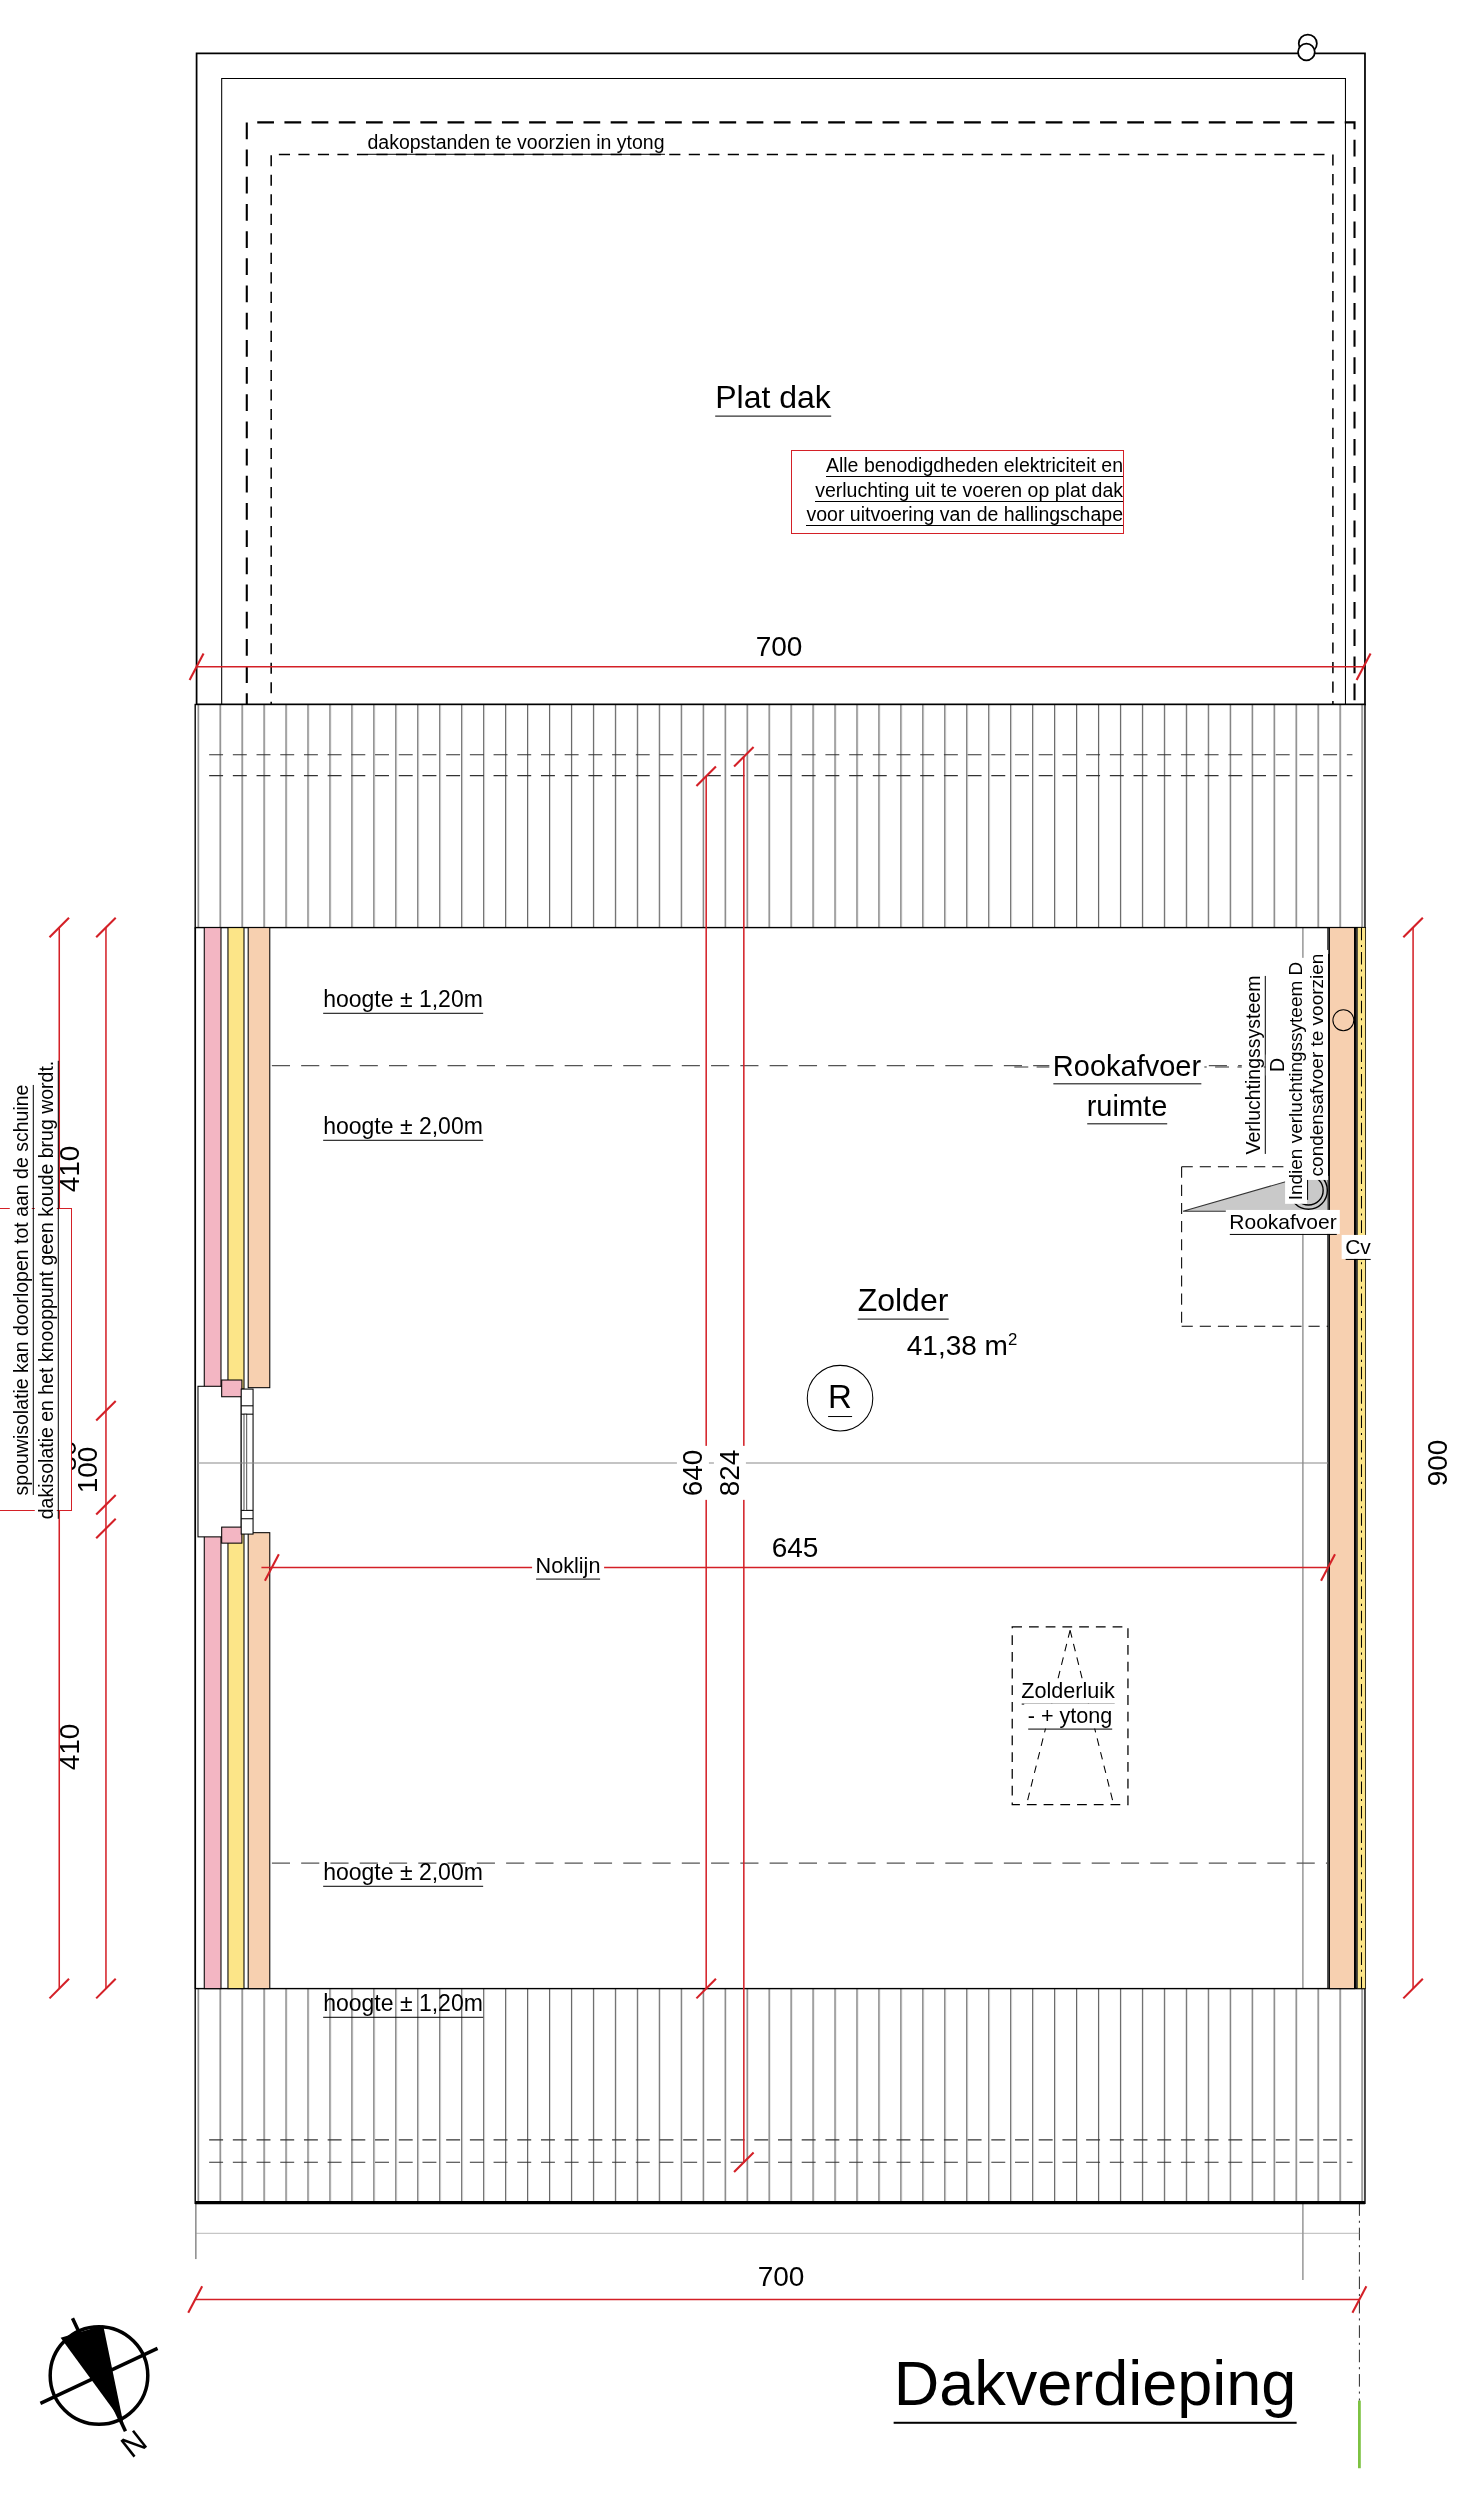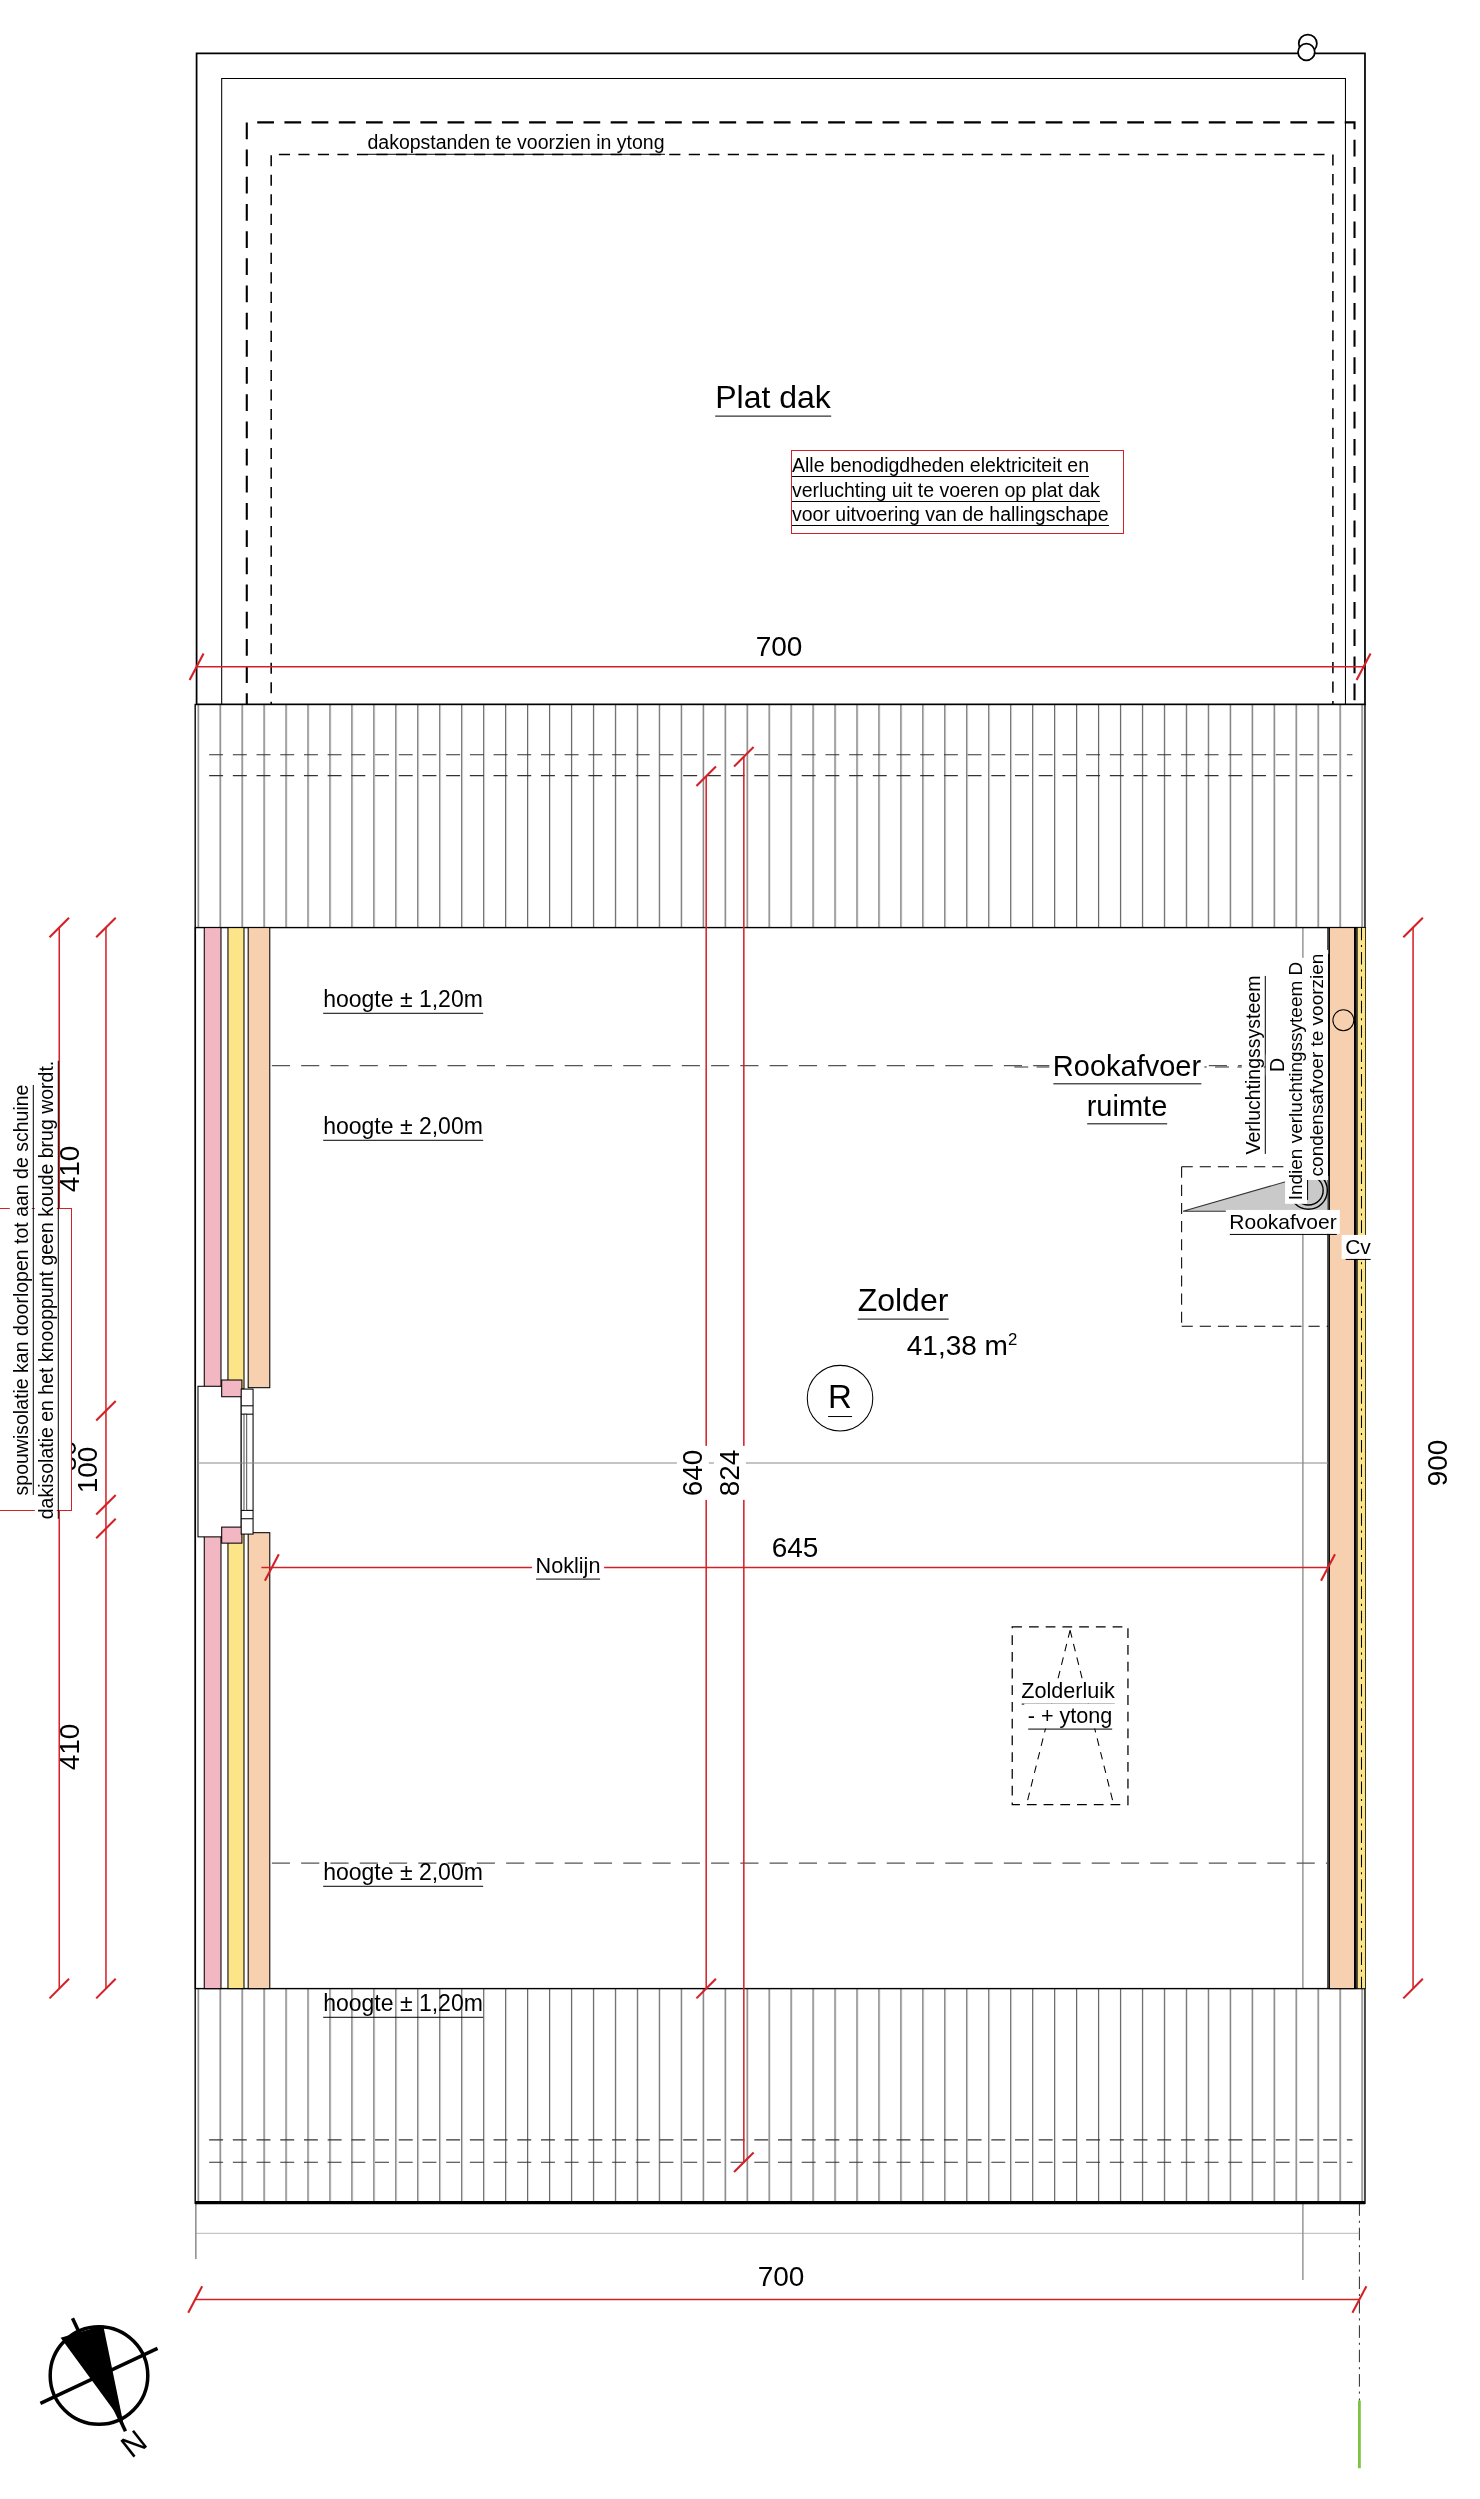--- a/index.html
+++ b/index.html
@@ -9,21 +9,21 @@
   .lbl{position:absolute;transform:translate(-50%,-50%);white-space:nowrap;line-height:1.15;}
   .rot{transform:translate(-50%,-50%) rotate(-90deg);}
   .u{border-bottom:1.7px solid #000;padding-bottom:1.4px;}
   .wbg{background:#fff;padding:0 3.5px;}
   .center{text-align:center;}
   .f28{font-size:19.5px;} .f27{font-size:19px;} .f30{font-size:21px;} .f31{font-size:21.6px;}
   .f33{font-size:23px;margin-top:33px;} .f40{font-size:28px;} .f42{font-size:29px;} .f46{font-size:32px;}
   .f48{font-size:33px;} .f90{font-size:63px;}
   .redbox{position:absolute;border:1.7px solid #d42027;background:#fff;}
   #note-box{left:791px;top:450px;width:331px;height:82px;display:flex;flex-direction:column;
-            justify-content:center;align-items:flex-start;}
+            justify-content:center;align-items:flex-end;}
   #note-box .nline{font-size:19.5px;line-height:21px;border-bottom:1.4px solid #000;margin-bottom:2.8px;white-space:nowrap;}
   #spouw-box{left:-2.1px;top:1208px;width:72px;height:301px;}
   sup{font-size:0.6em;}
   .title-u{border-bottom:2.8px solid #000;padding-bottom:4.2px;}
 </style>
 </head>
 <body>
 
 <div id="canvas">
 
@@ -216,16 +216,17 @@
 <div class="lbl f30 wbg" style="left:1283px;top:1222px;"><span class="u">Rookafvoer</span></div>
 <div class="lbl f30 wbg" style="left:1358px;top:1247px;"><span class="u">Cv</span></div>
 
 <div class="lbl f31 wbg" style="left:1068px;top:1691px;"><span class="u">Zolderluik</span></div>
 <div class="lbl f31 wbg" style="left:1070px;top:1716px;"><span class="u">- + ytong</span></div>
 
 <div class="redbox" id="spouw-box"></div>
 <div class="lbl rot f28 wbg" style="left:21px;top:1290px;"><span class="u">spouwisolatie kan doorlopen tot aan de schuine</span></div>
 <div class="lbl rot f28 wbg" style="left:46px;top:1290px;"><span class="u">dakisolatie en het knooppunt geen koude brug wordt.</span></div>
 
+<div class="lbl f90" style="left:1095px;top:2383px;"><span class="title-u">Dakverdieping</span></div>
 <div class="lbl" style="left:134px;top:2444px;font-size:31px;transform:translate(-50%,-50%) rotate(-38deg);">N</div>
 
 </div>
 
 
 </body></html>

